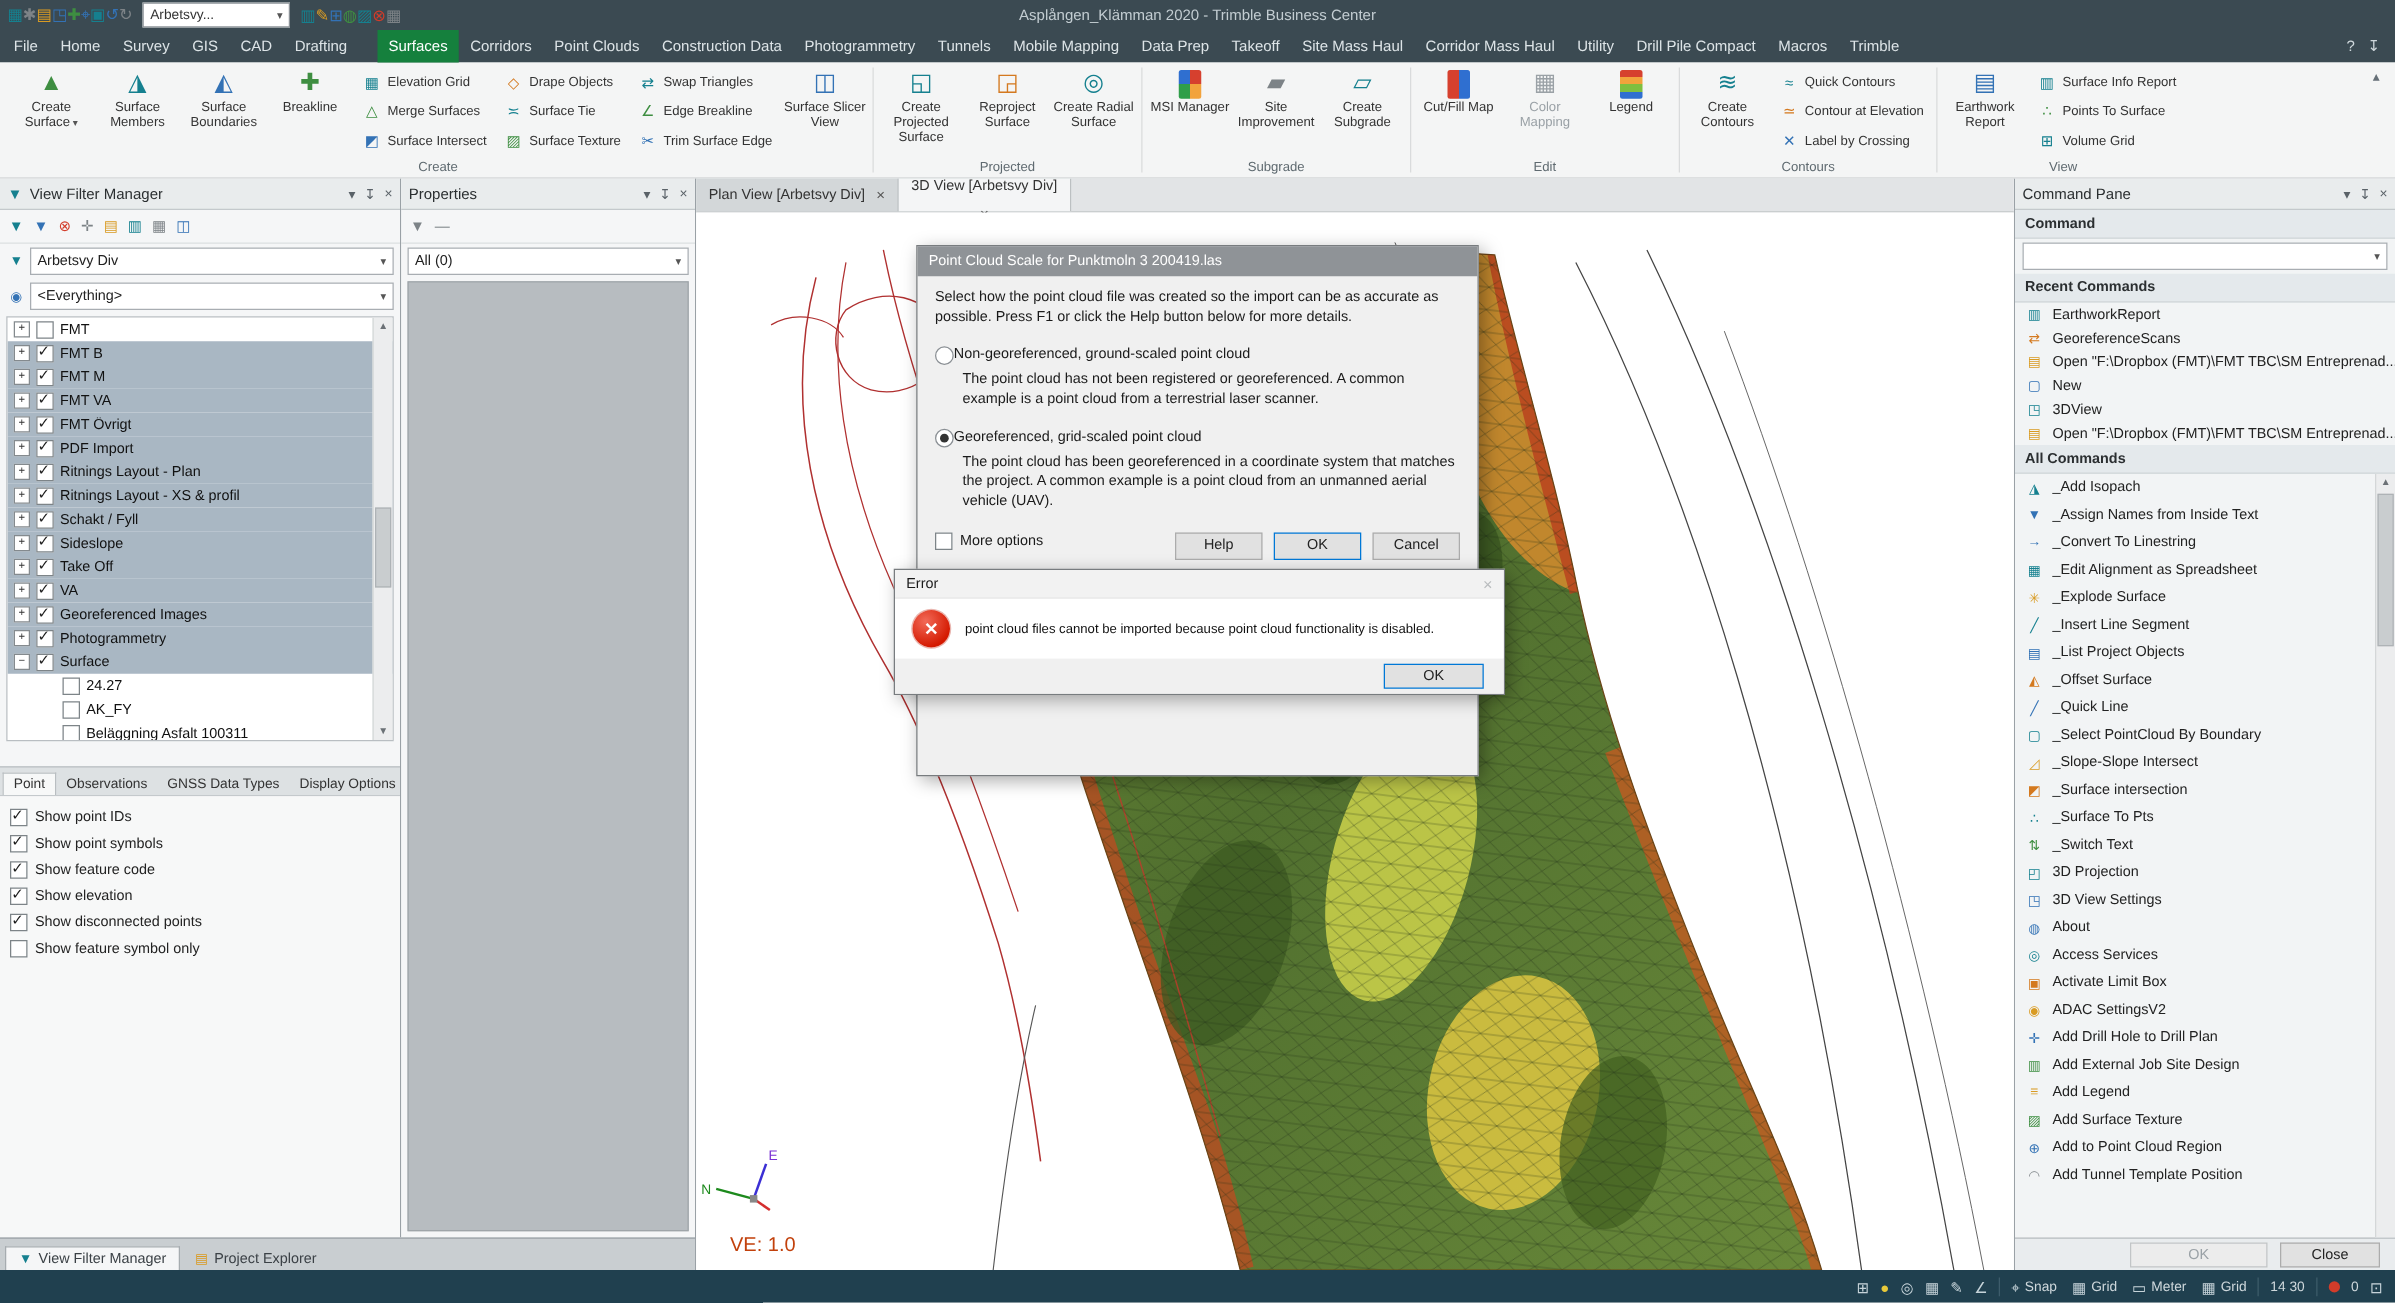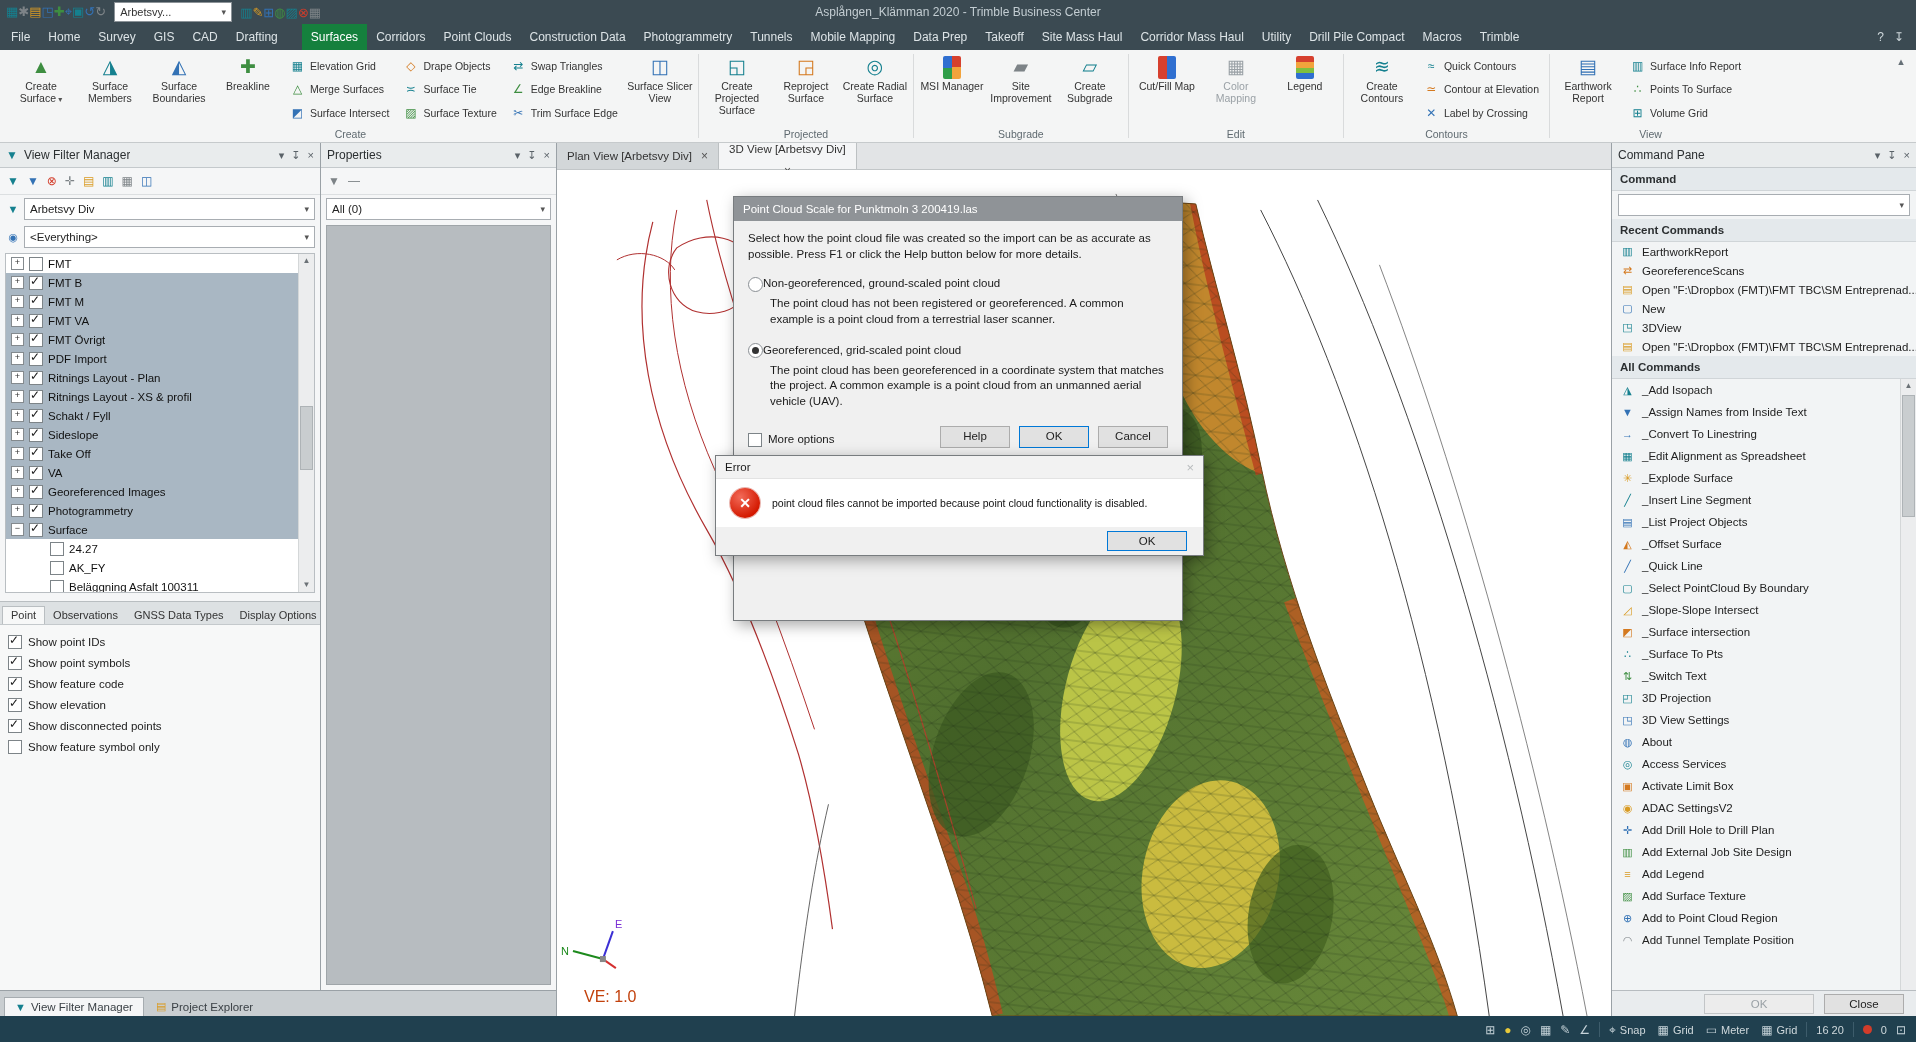--- a/index.html
+++ b/index.html
@@ -71,21 +71,21 @@
        text-align:center;color:#333;flex:none;}
   .cb{width:12px;height:12px;border:1px solid #7d8488;background:#fff;position:relative;flex:none;display:inline-block;}
   .cb.on::after{content:"✓";position:absolute;top:-3px;left:0;font-size:12px;color:#1c1c1c;}
   .tlbl{white-space:nowrap;overflow:hidden;}
   .vscroll{position:absolute;right:0;top:0;bottom:0;width:15px;background:#ecedee;border-left:1px solid #d4d7d8;}
   .varrow{height:14px;text-align:center;font-size:8px;color:#6b7176;line-height:14px;}
   .varrow.down{position:absolute;bottom:0;left:0;right:0;}
   .vthumb{position:absolute;top:45%;left:1px;right:1px;height:62px;background:#c9cdcf;border:1px solid #aeb3b6;}
   
   .ltabs{height:22px;display:flex;align-items:flex-end;background:#dde1e3;border-top:1px solid #b9bec1;
-         border-bottom:1px solid #c4c9cc;padding:0 2px;flex:none;margin-top:8px;justify-content:space-between;}
+         border-bottom:1px solid #c4c9cc;padding:0 2px;flex:none;margin-top:20px;justify-content:space-between;}
   .ltab{padding:2px 8px 3px;font-size:11px;color:#333;cursor:default;white-space:nowrap;}
   .ltab.active{background:#f7f8f8;border:1px solid #b9bec1;border-bottom:none;}
   .opts{padding:6px 8px;background:#f7f8f8;flex:1;}
   .opt{display:flex;align-items:center;gap:6px;height:21px;font-size:11.5px;color:#222;cursor:default;}
   
   .pbody{flex:1;background:#b7bcc0;margin:2px 5px 5px;border:1px solid #9fa5a9;}
   
   .dock-tabs{height:25px;background:#c9ced1;border-top:1px solid #9aa1a6;display:flex;align-items:flex-end;
              padding:0 4px;gap:2px;flex:none;}
   .dtab{display:flex;align-items:center;gap:5px;padding:3px 10px;font-size:11.5px;color:#3b4146;cursor:default;}
@@ -137,21 +137,21 @@
   .dialog{position:absolute;background:#f0f0f0;border:1px solid #787c7f;box-shadow:4px 4px 14px rgba(0,0,0,.35);box-sizing:border-box;}
   .dlg-title{height:24px;display:flex;align-items:center;padding:0 9px;font-size:11.5px;flex:none;}
   .dlg-pcs{left:733px;top:196px;width:450px;height:425px;z-index:40;display:flex;flex-direction:column;}
   .dlg-pcs .dlg-title{background:#8f9397;color:#fff;}
   .pcs-body{padding:10px 14px;font-size:11.5px;color:#1a1a1a;line-height:1.36;}
   .ropt{display:flex;align-items:center;gap:0;margin-top:2px;}
   .radio{width:13px;height:13px;border:1px solid #8a8f94;border-radius:50%;background:#fff;position:relative;flex:none;display:inline-block;}
   .radio.sel::after{content:"";position:absolute;inset:3px;background:#333;border-radius:50%;}
   .rdesc{margin:4px 0 16px 22px;color:#1a1a1a;}
   .pcs-intro{margin-bottom:14px;}
-  .pcs-bottom{display:flex;align-items:flex-end;gap:9px;margin-top:14px;}
+  .pcs-bottom{display:flex;align-items:flex-start;gap:9px;margin-top:14px;}
   .pcs-bottom .spacer{flex:1;}
   .chk{display:flex;align-items:center;gap:6px;cursor:default;}
   .fileline{margin-top:16px;font-size:11.5px;color:#1a1a1a;}
   .dlg-err{left:715px;top:455px;width:489px;height:101px;z-index:50;display:flex;flex-direction:column;}
   .dlg-err .dlg-title{background:#f2f2f2;color:#1a1a1a;border-bottom:1px solid #e3e3e3;height:22px;}
   .dlg-close{margin-left:auto;color:#b9bcbe;font-size:13px;cursor:default;}
   .err-body{background:#fff;flex:1;display:flex;align-items:center;gap:12px;padding:0 14px;}
   .erricon{width:30px;height:30px;border-radius:50%;flex:none;color:#fff;font-size:14px;font-weight:bold;
            display:flex;align-items:center;justify-content:center;
            background:radial-gradient(circle at 35% 30%,#f26a58,#d41900 72%);box-shadow:0 0 0 1px #e9b6b0;}
@@ -926,21 +926,21 @@
         <span class="sicon light">▭</span>
         <span>Meter</span>
       </span>
 
       <span class="stoggle">
         <span class="sicon light">▦</span>
         <span>Grid</span>
       </span>
     </span>
     <span class="ssep"></span>
-    <span class="snum">16 20</span>
+    <span class="snum">14 30</span>
     <span class="ssep"></span>
     <span class="reddot"></span>
     <span class="snum">0</span>
     <span class="sicon light">⊡</span>
   </div>
 </div>
 
 <div class="dialog dlg-pcs">
   <div class="dlg-title">
       <span>Point Cloud Scale for Punktmoln 3 200419.las</span>

